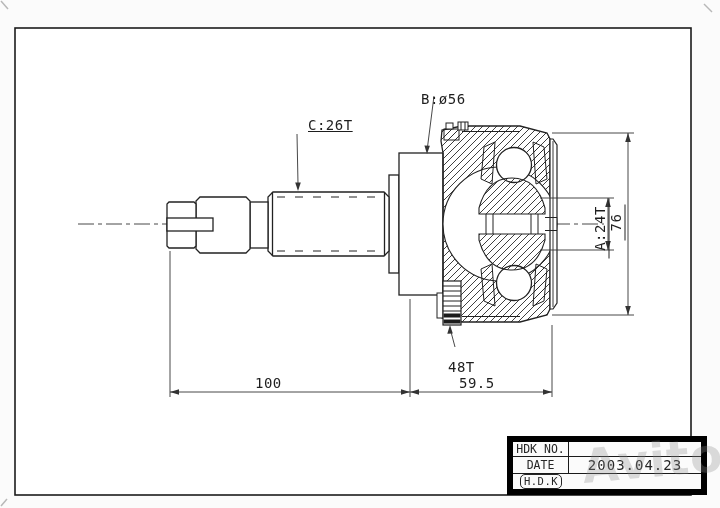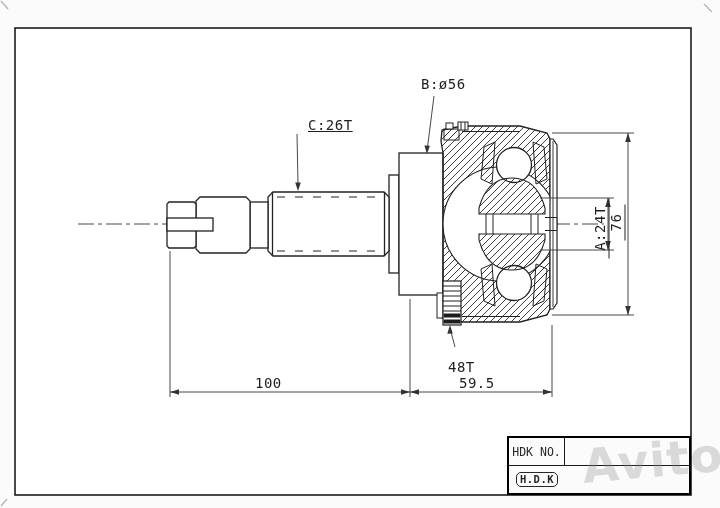--- a/index.html
+++ b/index.html
@@ -14,39 +14,39 @@
     white-space:nowrap;line-height:1;
   }
   .dim-label.center{}
   .rot{
     transform:rotate(-90deg);transform-origin:center center;
     text-align:center;border-bottom:1px solid #222;padding-bottom:1px;
     height:15px;
   }
   
   #titleblock{
-    position:absolute;left:507px;top:436px;width:184px;height:59px;
-    border:2px solid #000000;box-sizing:border-box;background:#fbfbfb;
+    position:absolute;left:507px;top:436px;width:200px;height:59px;
+    border:6px solid #000000;box-sizing:border-box;background:#fbfbfb;
     display:flex;flex-direction:column;
   }
   .tb-row{flex:1;display:flex;border-bottom:1.5px solid #1a1a1a;box-sizing:border-box;align-items:center;}
   .tb-row:last-child{border-bottom:none;}
   .tb-label{
     width:56px;flex:0 0 56px;border-right:1.5px solid #1a1a1a;box-sizing:border-box;
     height:100%;display:flex;align-items:center;justify-content:center;
     font-size:11.5px;letter-spacing:0;color:#262626;
   }
   .tb-row.logo-row .tb-label{border-right:none;}
   .tb-value{
     flex:1;display:flex;align-items:center;justify-content:center;
     font-size:14px;letter-spacing:1px;color:#262626;
   }
   .logo-box{
     border:1.5px solid #262626;border-radius:5px;padding:0 3px;
-    font-size:10.5px;font-weight:bold;letter-spacing:.5px;line-height:13px;
+    font-size:10.5px;font-weight:normal;letter-spacing:.5px;line-height:13px;
   }
   #watermark{
     position:absolute;left:582px;top:432px;width:160px;
     font-family:"DejaVu Sans","Liberation Sans",sans-serif;
     font-size:47px;font-weight:bold;color:rgba(140,140,140,0.30);
     transform:rotate(-5deg);letter-spacing:1px;pointer-events:none;line-height:1.2;
   }
 </style>
 </head>
 <body>
@@ -200,30 +200,34 @@
 
       <path d="M608,198 L605.2,207 L610.8,207 Z"></path>
       <path d="M608,250 L605.2,241 L610.8,241 Z"></path>
 
       <path d="M628,133 L625.2,142 L630.8,142 Z"></path>
       <path d="M628,315 L625.2,306 L630.8,306 Z"></path>
     </g>
   </svg>
 
   <div class="dim-label" style="left:308px;top:118px;text-decoration:underline;">C:26T</div>
-  <div class="dim-label" style="left:421px;top:77px;">B:ø56</div>
+  <div class="dim-label" style="left:421px;top:92px;">B:ø56</div>
   <div class="dim-label" style="left:448px;top:360px;">48T</div>
   <div class="dim-label center" style="left:255px;top:376px;width:60px;">100</div>
   <div class="dim-label center" style="left:459px;top:376px;width:60px;">59.5</div>
   <div class="dim-label rot" style="left:571px;top:220px;width:60px;">A:24T</div>
   <div class="dim-label rot" style="left:599px;top:214px;width:36px;">76</div>
 
   <div id="titleblock">
     <div class="tb-row">
       <div class="tb-label">HDK NO.</div>
+    </div>
+    <div class="tb-row">
+      <div class="tb-label">DATE</div>
+      <div class="tb-value">2003.04.23</div>
     </div>
     <div class="tb-row logo-row">
       <div class="tb-label">
         <span class="logo-box">H.D.K</span>
       </div>
     </div>
   </div>
 
   <div id="watermark">Avito</div>
 

